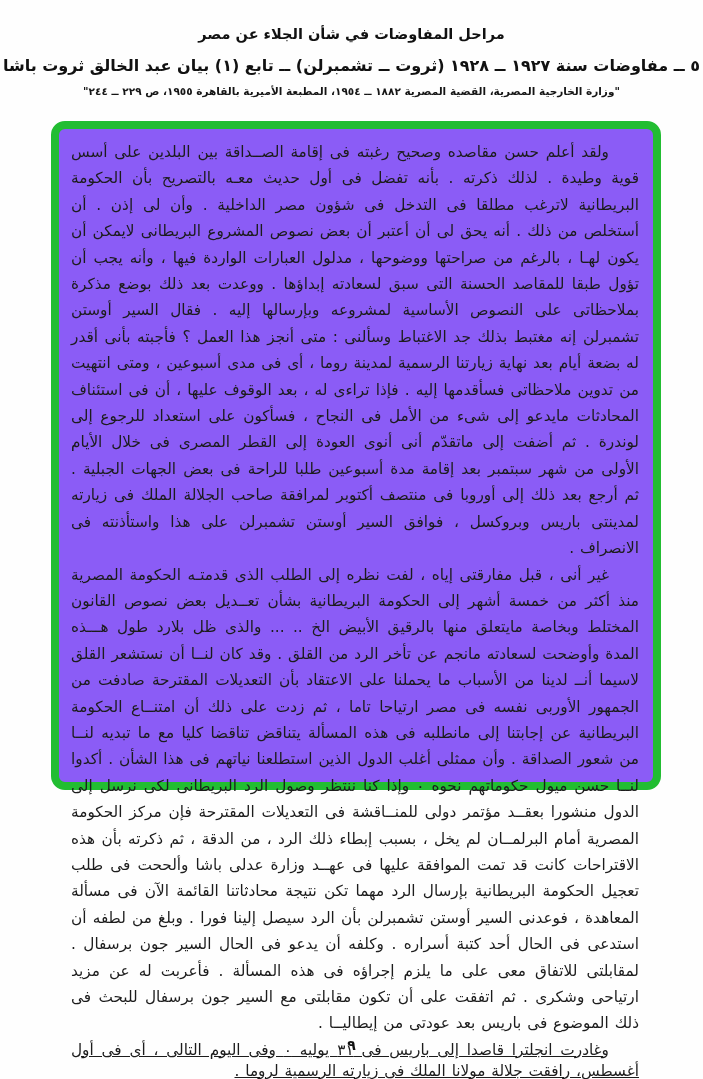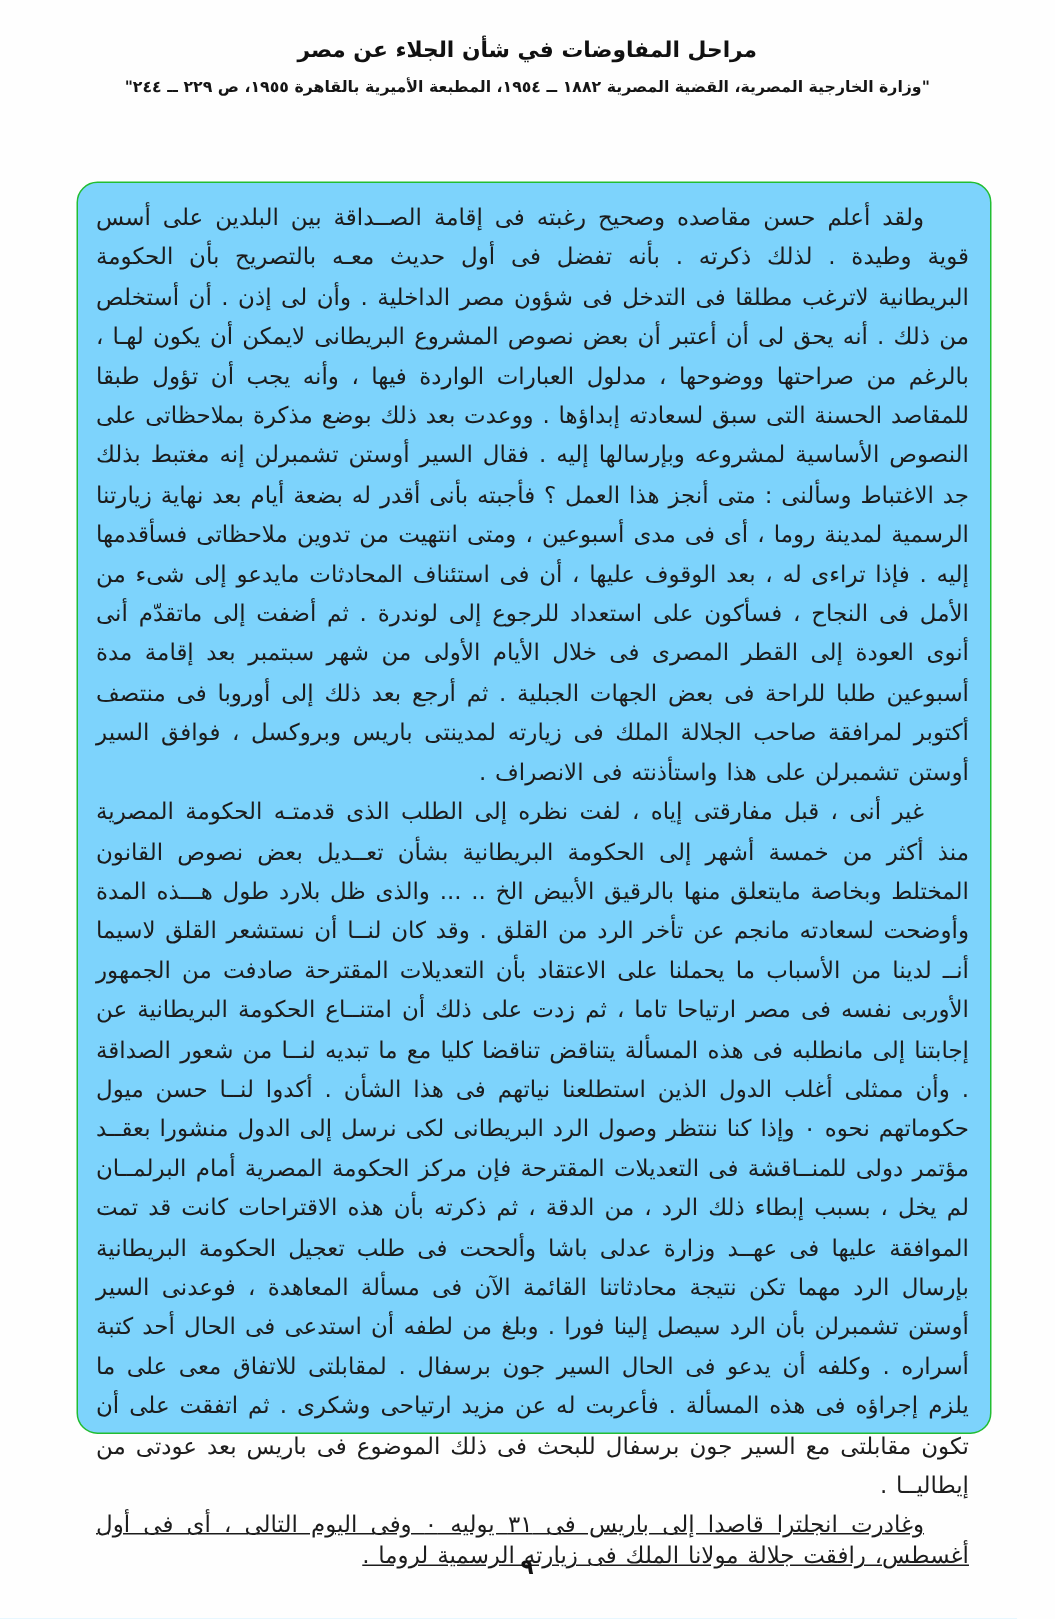--- a/index.html
+++ b/index.html
@@ -33,25 +33,25 @@
     font-size: 10.5px;
     font-weight: bold;
     color: #151515;
   }
 
   .text-frame {
     position: absolute;
     top: 121px;
     right: 42px;
     width: 610px;
-    height: 835px;
-    border: 1px solid #c4b5fd;
+    height: 669px;
+    border: 8px solid #c4b5fd;
     border-radius: 14px;
     padding: 10px 14px 8px 12px;
-    background: #7dd3fc;
+    background: #8b5cf6;
   }
 
   .text-frame p {
     font-size: 15.3px;
     line-height: 26.4px;
     color: #1c1c1c;
     text-align: justify;
     text-indent: 30px;
     word-spacing: 1px;
   }
@@ -72,20 +72,21 @@
     color: #111;
   }
 </style>
 </head>
 <body>
 
 <div class="page">
 
   <div class="header">
     <div class="title">مراحل المفاوضات في شأن الجلاء عن مصر</div>
+    <div class="subtitle">٥ ــ مفاوضات سنة ١٩٢٧ ــ ١٩٢٨ (ثروت ــ تشمبرلن) ــ تابع (١) بيان عبد الخالق ثروت باشا</div>
     <div class="citation">"وزارة الخارجية المصرية، القضية المصرية ١٨٨٢ ــ ١٩٥٤، المطبعة الأميرية بالقاهرة ١٩٥٥، ص ٢٢٩ ــ ٢٤٤"</div>
   </div>
 
   <div class="text-frame" style="border-color: rgb(34, 189, 50);">
     <p>ولقد أعلم حسن مقاصده وصحيح رغبته فى إقامة الصــداقة بين البلدين على أسس قوية وطيدة . لذلك ذكرته . بأنه تفضل فى أول حديث معـه بالتصريح بأن الحكومة البريطانية لاترغب مطلقا فى التدخل فى شؤون مصر الداخلية . وأن لى إذن . أن أستخلص من ذلك . أنه يحق لى أن أعتبر أن بعض نصوص المشروع البريطانى لايمكن أن يكون لهـا ، بالرغم من صراحتها ووضوحها ، مدلول العبارات الواردة فيها ، وأنه يجب أن تؤول طبقا للمقاصد الحسنة التى سبق لسعادته إبداؤها .  ووعدت بعد ذلك بوضع مذكرة بملاحظاتى على النصوص الأساسية لمشروعه وبإرسالها إليه . فقال السير أوستن تشمبرلن إنه مغتبط بذلك جد الاغتباط وسألنى : متى أنجز هذا العمل ؟ فأجبته بأنى أقدر له بضعة أيام بعد نهاية زيارتنا الرسمية لمدينة روما ، أى فى مدى أسبوعين ، ومتى انتهيت من تدوين ملاحظاتى فسأقدمها إليه .  فإذا تراءى له ، بعد الوقوف عليها ، أن فى استئناف المحادثات مايدعو إلى شىء من الأمل فى النجاح ، فسأكون على استعداد للرجوع إلى لوندرة . ثم أضفت إلى ماتقدّم أنى أنوى العودة إلى القطر المصرى فى خلال الأيام الأولى من شهر سبتمبر بعد إقامة مدة أسبوعين طلبا للراحة فى بعض الجهات الجبلية . ثم أرجع بعد ذلك إلى أوروبا فى منتصف أكتوبر لمرافقة صاحب الجلالة الملك فى زيارته لمدينتى باريس وبروكسل ، فوافق السير أوستن تشمبرلن على هذا واستأذنته فى الانصراف .</p>
     <p>غير أنى ، قبل مفارقتى إياه ، لفت نظره إلى الطلب الذى قدمتـه الحكومة المصرية منذ أكثر من خمسة أشهر إلى الحكومة البريطانية بشأن تعــديل بعض نصوص القانون المختلط وبخاصة مايتعلق منها بالرقيق الأبيض الخ .. ... والذى ظل بلارد طول هـــذه المدة وأوضحت لسعادته مانجم عن تأخر الرد من القلق .  وقد كان لنــا أن نستشعر القلق لاسيما أنــ لدينا من الأسباب ما يحملنا على الاعتقاد بأن التعديلات المقترحة صادفت من الجمهور الأوربى نفسه فى مصر ارتياحا تاما ، ثم زدت على ذلك أن امتنــاع الحكومة البريطانية عن إجابتنا إلى مانطلبه فى هذه المسألة يتناقض تناقضا كليا مع ما تبديه لنــا من شعور الصداقة . وأن ممثلى أغلب الدول الذين استطلعنا نياتهم فى هذا الشأن . أكدوا لنــا حسن ميول حكوماتهم نحوه ٠ وإذا كنا ننتظر وصول الرد البريطانى لكى نرسل إلى الدول منشورا بعقــد مؤتمر دولى للمنــاقشة فى التعديلات المقترحة فإن مركز الحكومة المصرية أمام البرلمــان لم يخل ، بسبب إبطاء ذلك الرد ، من الدقة ، ثم ذكرته بأن هذه الاقتراحات كانت قد تمت الموافقة عليها فى عهــد وزارة عدلى باشا وألححت فى طلب تعجيل الحكومة البريطانية بإرسال الرد مهما تكن نتيجة محادثاتنا القائمة الآن فى مسألة المعاهدة ، فوعدنى السير أوستن تشمبرلن بأن الرد سيصل إلينا فورا . وبلغ من لطفه أن استدعى فى الحال أحد كتبة أسراره . وكلفه أن يدعو فى الحال السير جون برسفال . لمقابلتى للاتفاق معى على ما يلزم إجراؤه فى هذه المسألة . فأعربت له عن مزيد ارتياحى وشكرى . ثم اتفقت على أن تكون مقابلتى مع السير جون برسفال للبحث فى ذلك الموضوع فى باريس بعد عودتى من إيطاليــا .</p>
     <p class="closing">وغادرت انجلترا قاصدا إلى باريس فى ٣١ يوليه ٠ وفى اليوم التالى ، أى فى أول أغسطس، رافقت جلالة مولانا الملك فى زيارته الرسمية لروما .</p>
   </div>
 
   <div class="page-number">٩</div>

